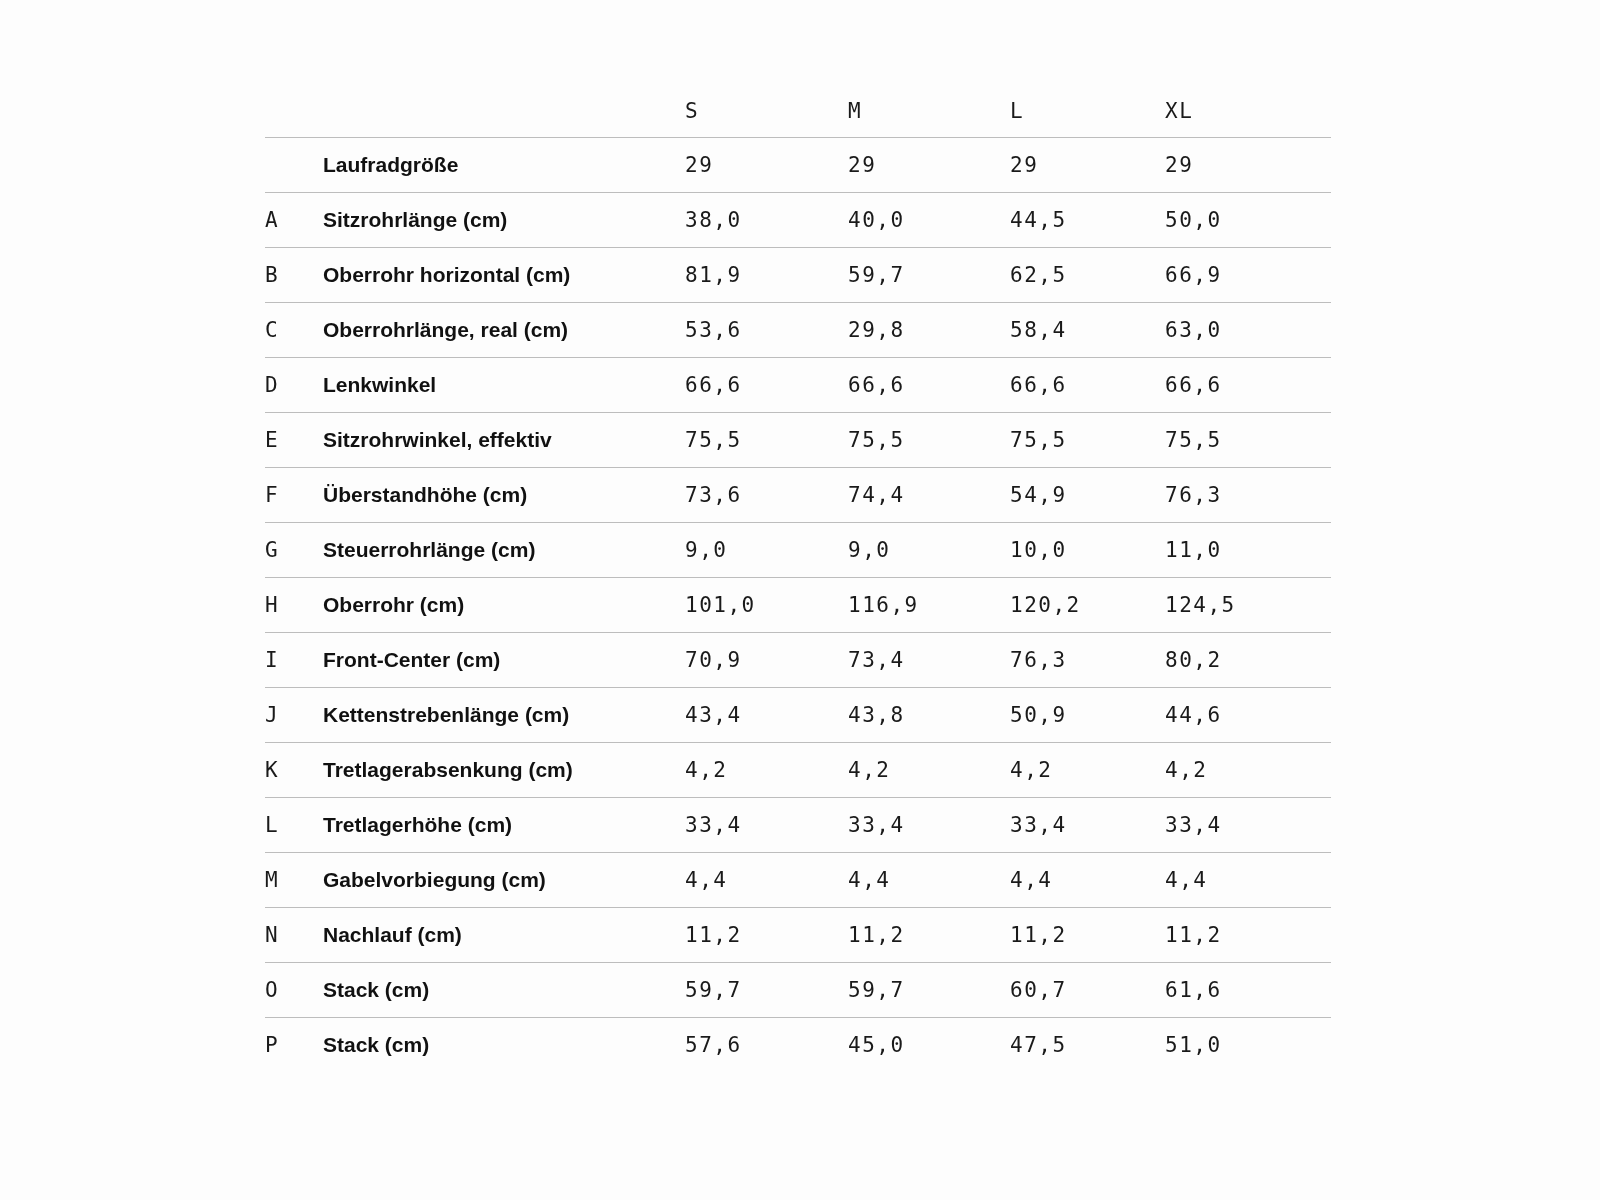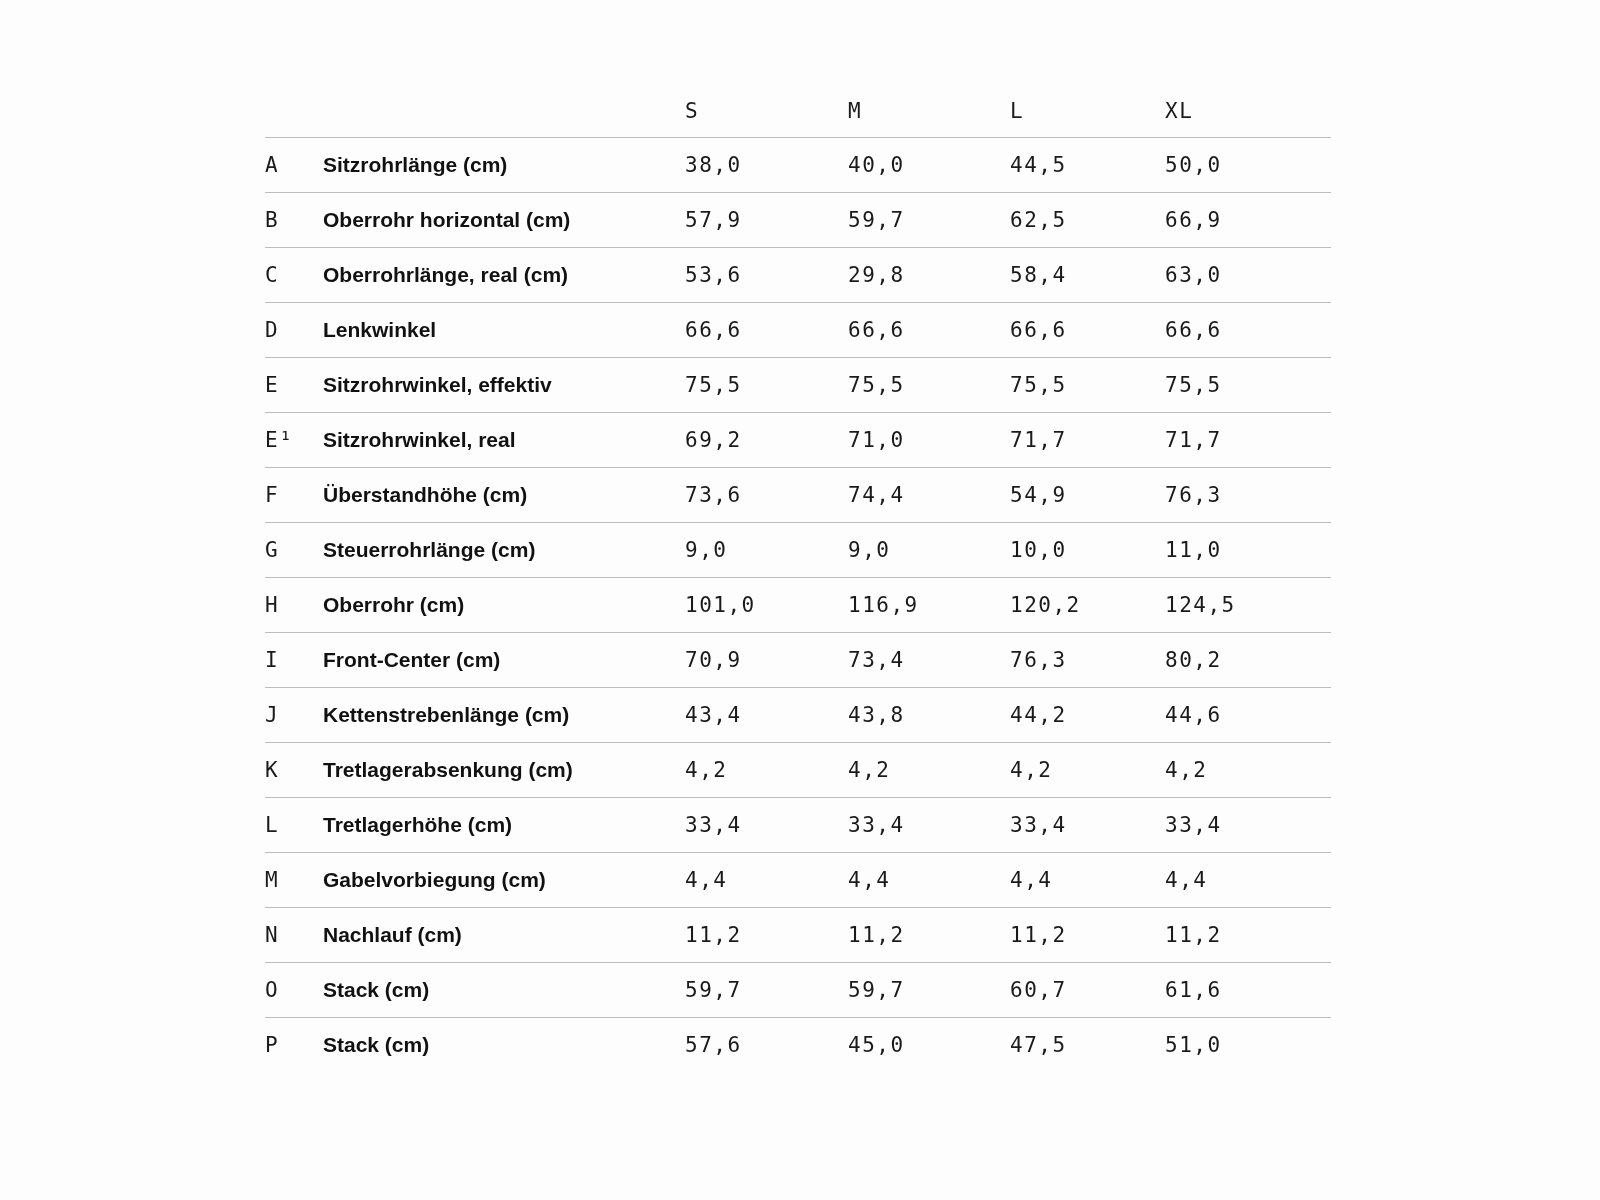--- a/index.html
+++ b/index.html
@@ -78,31 +78,39 @@
           <th class="col-letter"></th>
           <th class="col-label-header"></th>
           <th class="mono">S</th>
           <th class="mono">M</th>
           <th class="mono">L</th>
           <th class="mono">XL</th>
         </tr>
       </thead>
       <tbody id="geo-body">
           <tr>
+            <td class="col-letter mono"></td>
+            <td class="col-label">Laufradgröße</td>
+            <td class="col-value mono">29</td>
+            <td class="col-value mono">29</td>
+            <td class="col-value mono">29</td>
+            <td class="col-value mono">29</td>
+          </tr>
+          <tr>
             <td class="col-letter mono">A</td>
             <td class="col-label">Sitzrohrlänge (cm)</td>
             <td class="col-value mono">38,0</td>
             <td class="col-value mono">40,0</td>
             <td class="col-value mono">44,5</td>
             <td class="col-value mono">50,0</td>
           </tr>
           <tr>
             <td class="col-letter mono">B</td>
             <td class="col-label">Oberrohr horizontal (cm)</td>
-            <td class="col-value mono">57,9</td>
+            <td class="col-value mono">81,9</td>
             <td class="col-value mono">59,7</td>
             <td class="col-value mono">62,5</td>
             <td class="col-value mono">66,9</td>
           </tr>
           <tr>
             <td class="col-letter mono">C</td>
             <td class="col-label">Oberrohrlänge, real (cm)</td>
             <td class="col-value mono">53,6</td>
             <td class="col-value mono">29,8</td>
             <td class="col-value mono">58,4</td>
@@ -118,28 +126,20 @@
           </tr>
           <tr>
             <td class="col-letter mono">E</td>
             <td class="col-label">Sitzrohrwinkel, effektiv</td>
             <td class="col-value mono">75,5</td>
             <td class="col-value mono">75,5</td>
             <td class="col-value mono">75,5</td>
             <td class="col-value mono">75,5</td>
           </tr>
           <tr>
-            <td class="col-letter mono">E¹</td>
-            <td class="col-label">Sitzrohrwinkel, real</td>
-            <td class="col-value mono">69,2</td>
-            <td class="col-value mono">71,0</td>
-            <td class="col-value mono">71,7</td>
-            <td class="col-value mono">71,7</td>
-          </tr>
-          <tr>
             <td class="col-letter mono">F</td>
             <td class="col-label">Überstandhöhe (cm)</td>
             <td class="col-value mono">73,6</td>
             <td class="col-value mono">74,4</td>
             <td class="col-value mono">54,9</td>
             <td class="col-value mono">76,3</td>
           </tr>
           <tr>
             <td class="col-letter mono">G</td>
             <td class="col-label">Steuerrohrlänge (cm)</td>
@@ -162,21 +162,21 @@
             <td class="col-value mono">70,9</td>
             <td class="col-value mono">73,4</td>
             <td class="col-value mono">76,3</td>
             <td class="col-value mono">80,2</td>
           </tr>
           <tr>
             <td class="col-letter mono">J</td>
             <td class="col-label">Kettenstrebenlänge (cm)</td>
             <td class="col-value mono">43,4</td>
             <td class="col-value mono">43,8</td>
-            <td class="col-value mono">44,2</td>
+            <td class="col-value mono">50,9</td>
             <td class="col-value mono">44,6</td>
           </tr>
           <tr>
             <td class="col-letter mono">K</td>
             <td class="col-label">Tretlagerabsenkung (cm)</td>
             <td class="col-value mono">4,2</td>
             <td class="col-value mono">4,2</td>
             <td class="col-value mono">4,2</td>
             <td class="col-value mono">4,2</td>
           </tr>

